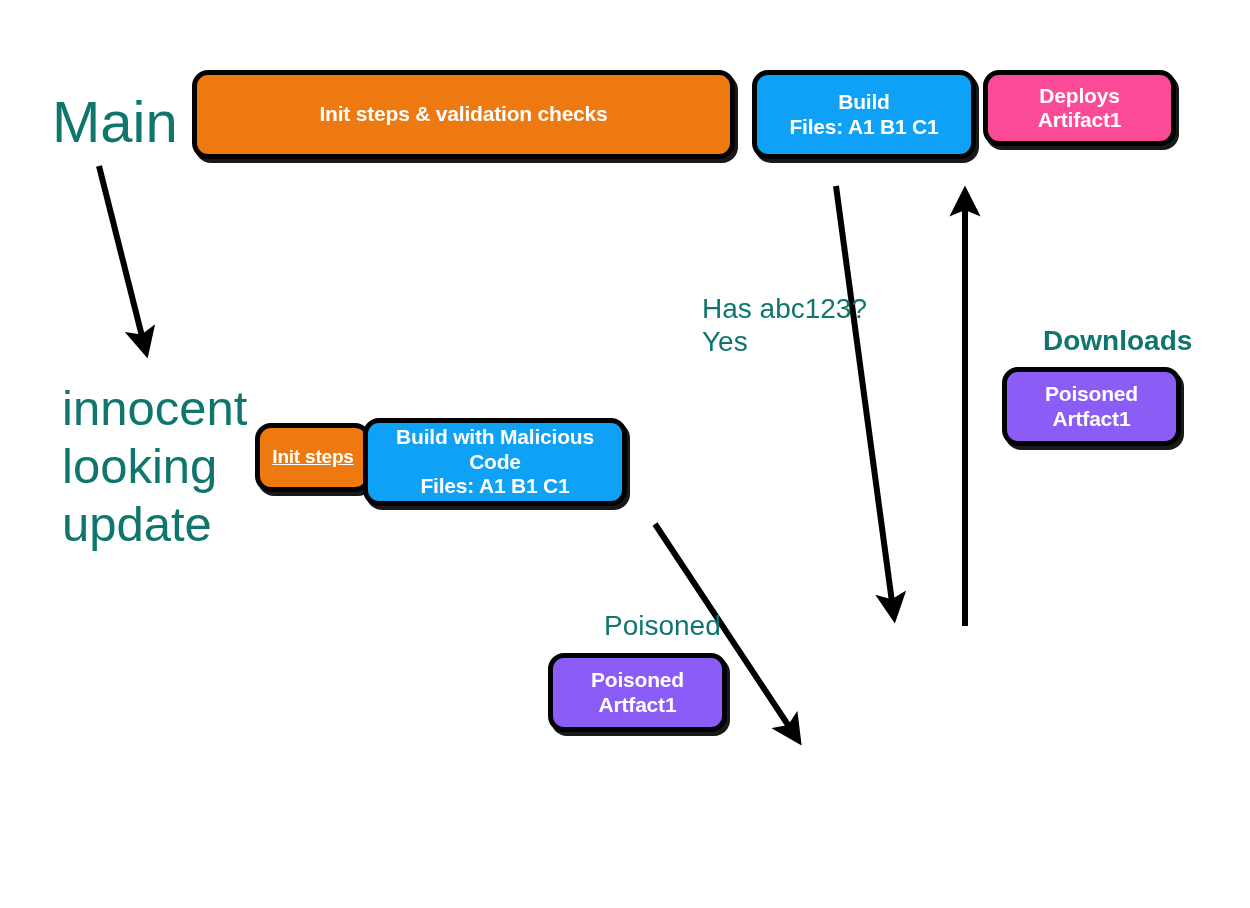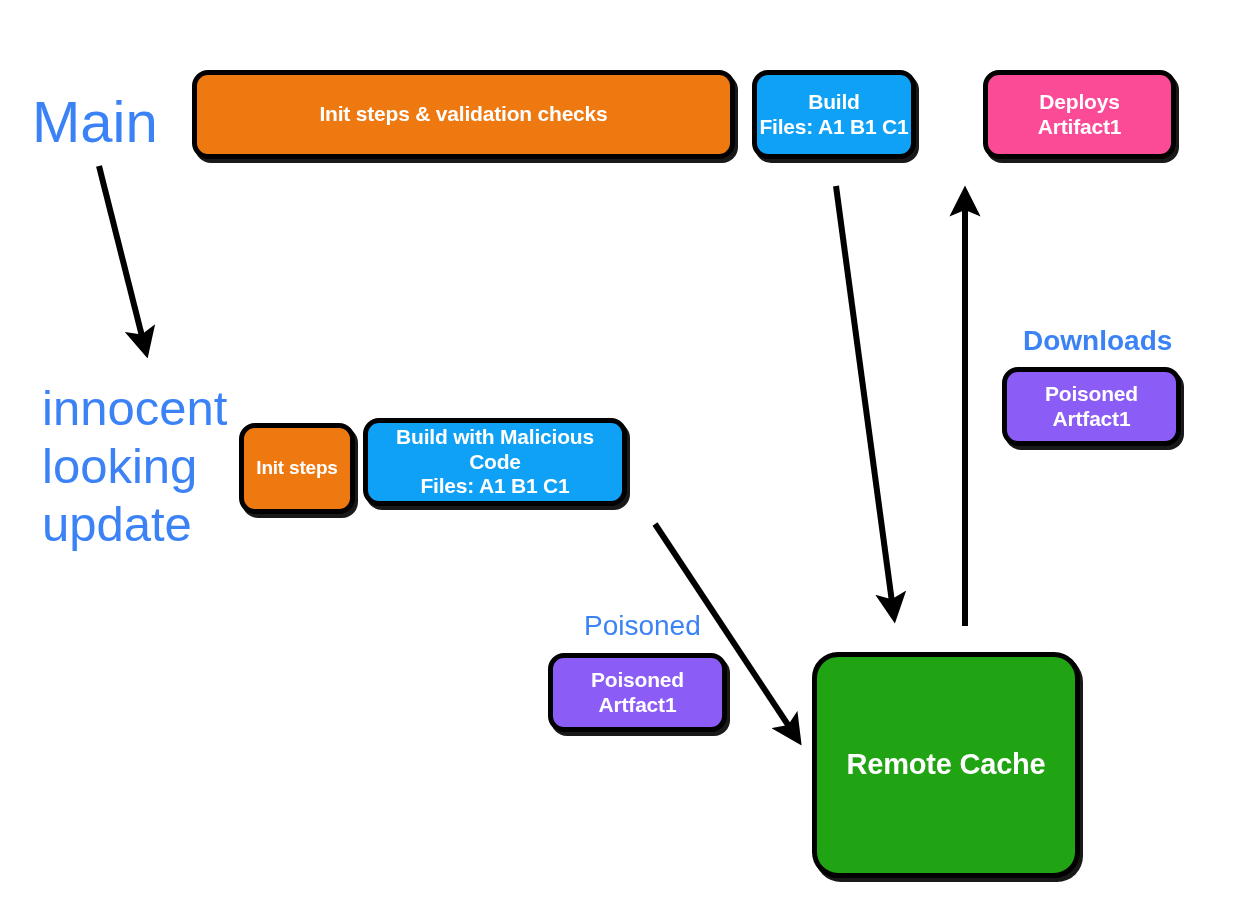--- a/index.html
+++ b/index.html
@@ -49,30 +49,31 @@
   .node.pink   { background: #fb4a96; }
   .node.teal   { background: #8b5cf6; }
   .node.green  { background: #21a413; }
 
   
   #node-init-validation {
     left: 192px; top: 70px; width: 543px; height: 89px;
     font-size: 21px;
   }
   #node-build-main {
-    left: 752px; top: 70px; width: 164px; height: 89px;
+    left: 752px; top: 70px; width: 224px; height: 89px;
     font-size: 21px;
   }
   #node-deploys {
-    left: 983px; top: 70px; width: 193px; height: 89px;
+    left: 983px; top: 70px; width: 193px; height: 76px;
     font-size: 21px;
   }
   #node-init-steps {
-    left: 239px; top: 423px; width: 116px; height: 91px;
+    left: 255px; top: 423px; width: 116px; height: 69px;
     font-size: 19px;
+    text-decoration: underline;
   }
   #node-build-malicious {
     left: 363px; top: 418px; width: 264px; height: 88px;
     font-size: 21px;
   }
   #node-poisoned-upload {
     left: 548px; top: 653px; width: 179px; height: 79px;
     font-size: 21px;
   }
   #node-poisoned-download {
@@ -82,24 +83,25 @@
   #node-remote-cache {
     left: 812px; top: 652px; width: 268px; height: 226px;
     font-size: 29px;
     border-radius: 26px;
     font-weight: bold;
   }
 
   
   .plain-label {
     position: absolute;
-    color: #3b82f6;
+    color: #0f766e;
     font-weight: normal;
     white-space: pre-line;
     line-height: 1.18;
+    margin-left: 20px;
   }
   #label-main {
     left: 32px; top: 88px;
     font-size: 58px;
   }
   #label-innocent {
     left: 42px; top: 380px;
     font-size: 49px;
   }
   #label-has-abc {
@@ -136,20 +138,22 @@
 
     <line x1="655" y1="524" x2="798" y2="740" stroke="#000000" stroke-width="6" marker-end="url(#arrowhead)"></line>
   </svg>
 
   <div class="plain-label" id="label-main">Main</div>
 
   <div class="plain-label" id="label-innocent">innocent
 looking
 update</div>
 
+  <div class="plain-label" id="label-has-abc">Has abc123?
+Yes</div>
 
   <div class="plain-label" id="label-downloads">Downloads</div>
 
   <div class="plain-label" id="label-uploads">Poisoned</div>
 
   <div class="node orange" id="node-init-validation">Init steps &amp; validation checks</div>
 
   <div class="node blue" id="node-build-main">Build
 Files: A1  B1  C1</div>
 
@@ -160,15 +164,14 @@
 
   <div class="node blue" id="node-build-malicious">Build with Malicious Code
 Files: A1  B1  C1</div>
 
   <div class="node teal" id="node-poisoned-upload">Poisoned
 Artfact1</div>
 
   <div class="node teal" id="node-poisoned-download">Poisoned
 Artfact1</div>
 
-  <div class="node green" id="node-remote-cache">Remote Cache</div>
 
 </div>
 
 </body></html>

